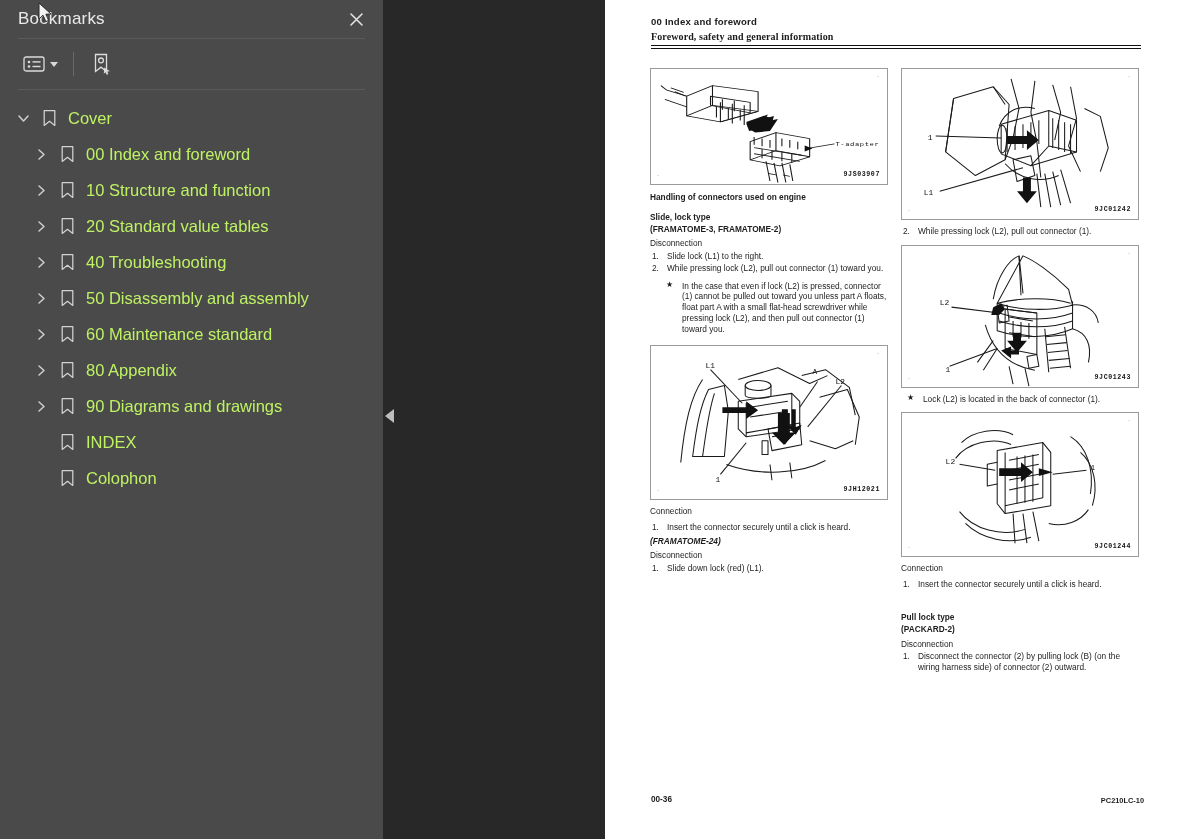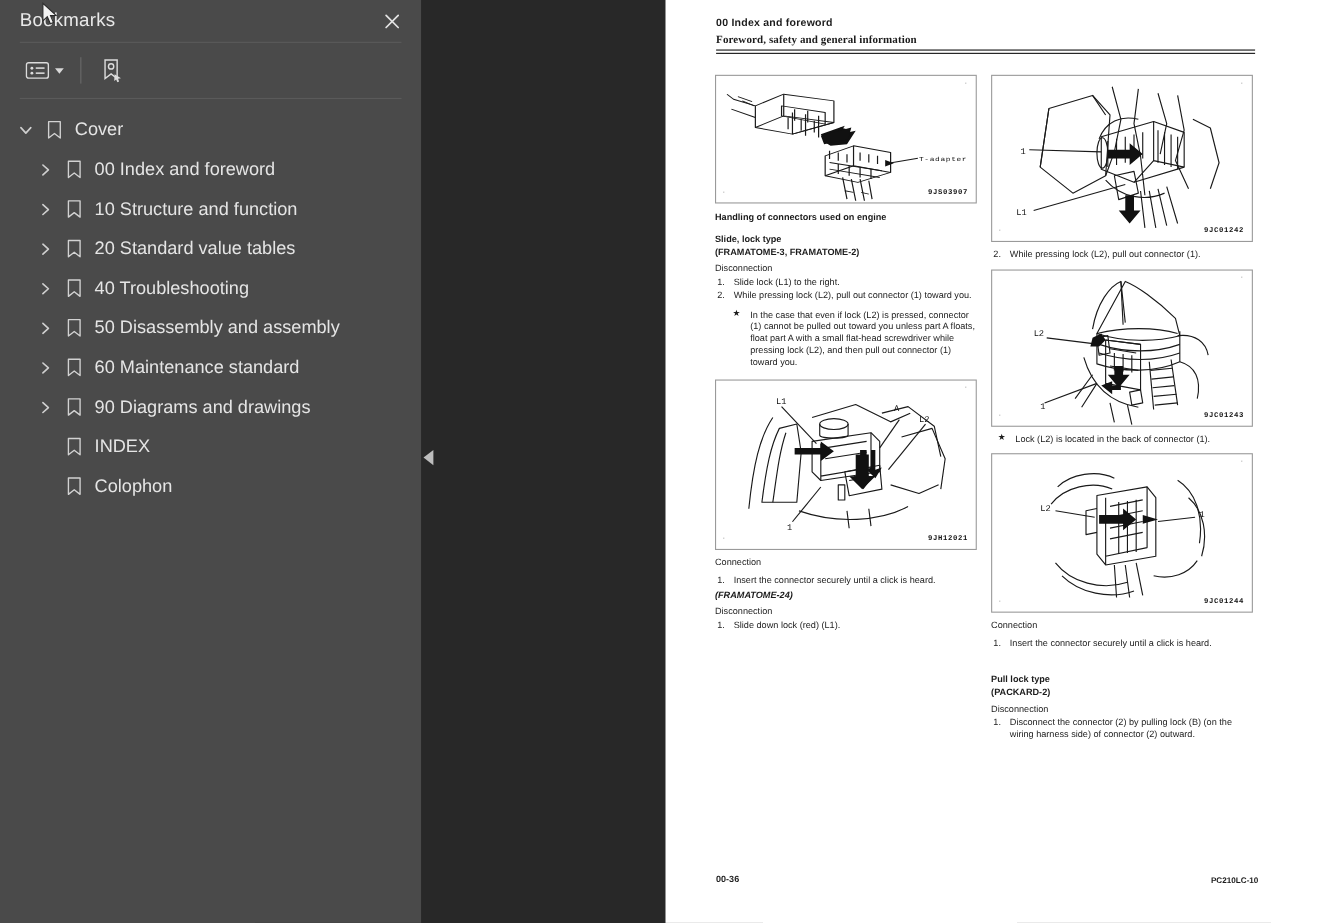--- a/index.html
+++ b/index.html
@@ -57,21 +57,21 @@
     margin-left: 2px;
   }
 
   
   .tree { padding-top: 10px; }
   .row {
     display: flex; align-items: center;
     height: 36px;
     padding-left: 10px;
     cursor: pointer;
-    color: #e5e5e5;
+    color: #bef264;
     font-size: 16.5px;
   }
   .row.lvl0 { padding-left: 10px; }
   .row.lvl1 { padding-left: 28px; }
   .twisty {
     width: 26px; height: 26px;
     display: flex; align-items: center; justify-content: center;
     color: #cfcfcf; flex: 0 0 26px;
   }
   .twisty.empty { visibility: hidden; }
@@ -303,20 +303,33 @@
           <span class="twisty">
             <svg width="13" height="13" viewBox="0 0 13 13">
               <path d="M4 2 L9 6.5 L4 11" fill="none" stroke="#cfcfcf" stroke-width="1.5" stroke-linecap="round" stroke-linejoin="round"></path>
             </svg>
           </span>
           <span class="bm-ico">
             <svg width="15" height="18" viewBox="0 0 15 18">
               <path d="M2.2 1.6 H12.8 V16.4 L7.5 12.3 L2.2 16.4 Z" fill="none" stroke="#d2d2d2" stroke-width="1.25" stroke-linejoin="round"></path>
             </svg>
           </span>
+          <span class="row-label">80 Appendix</span>
+        </div>
+        <div class="row lvl1">
+          <span class="twisty">
+            <svg width="13" height="13" viewBox="0 0 13 13">
+              <path d="M4 2 L9 6.5 L4 11" fill="none" stroke="#cfcfcf" stroke-width="1.5" stroke-linecap="round" stroke-linejoin="round"></path>
+            </svg>
+          </span>
+          <span class="bm-ico">
+            <svg width="15" height="18" viewBox="0 0 15 18">
+              <path d="M2.2 1.6 H12.8 V16.4 L7.5 12.3 L2.2 16.4 Z" fill="none" stroke="#d2d2d2" stroke-width="1.25" stroke-linejoin="round"></path>
+            </svg>
+          </span>
           <span class="row-label">90 Diagrams and drawings</span>
         </div>
         <div class="row lvl1">
           <span class="twisty empty"></span>
           <span class="bm-ico">
             <svg width="15" height="18" viewBox="0 0 15 18">
               <path d="M2.2 1.6 H12.8 V16.4 L7.5 12.3 L2.2 16.4 Z" fill="none" stroke="#d2d2d2" stroke-width="1.25" stroke-linejoin="round"></path>
             </svg>
           </span>
           <span class="row-label">INDEX</span>

